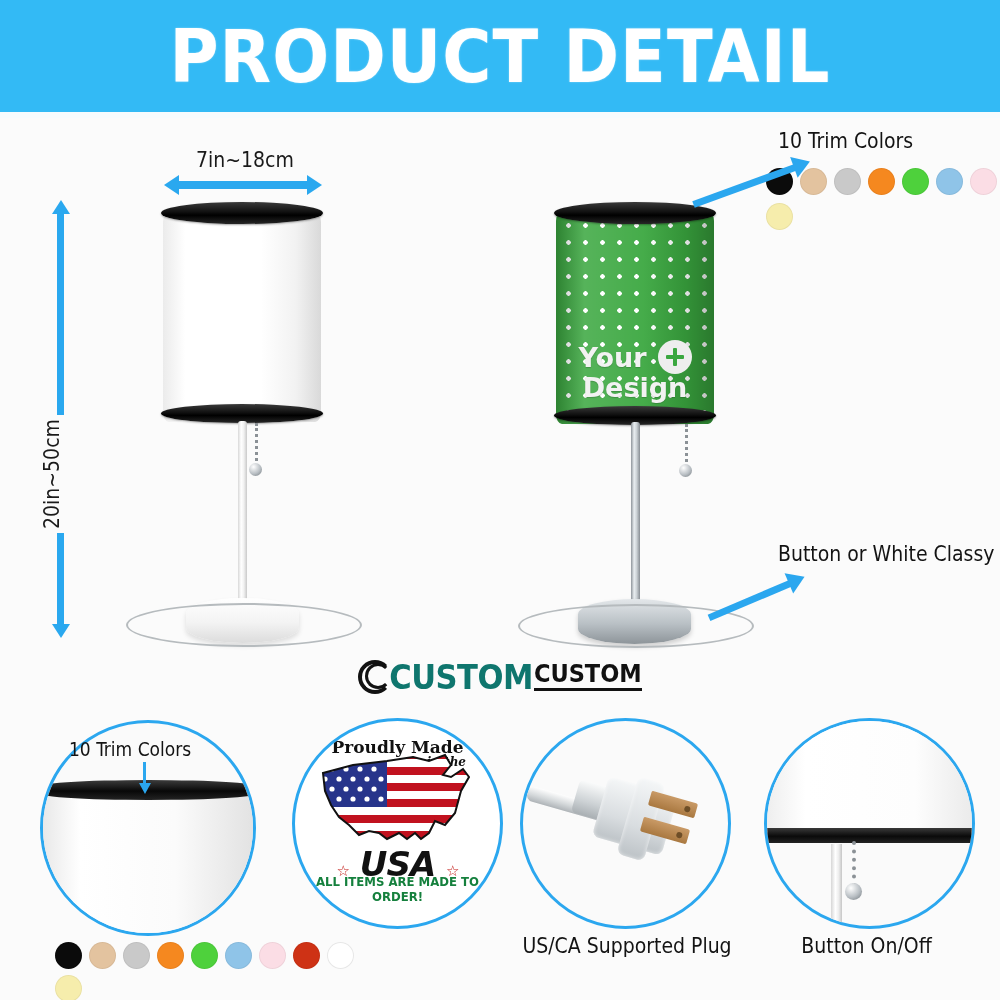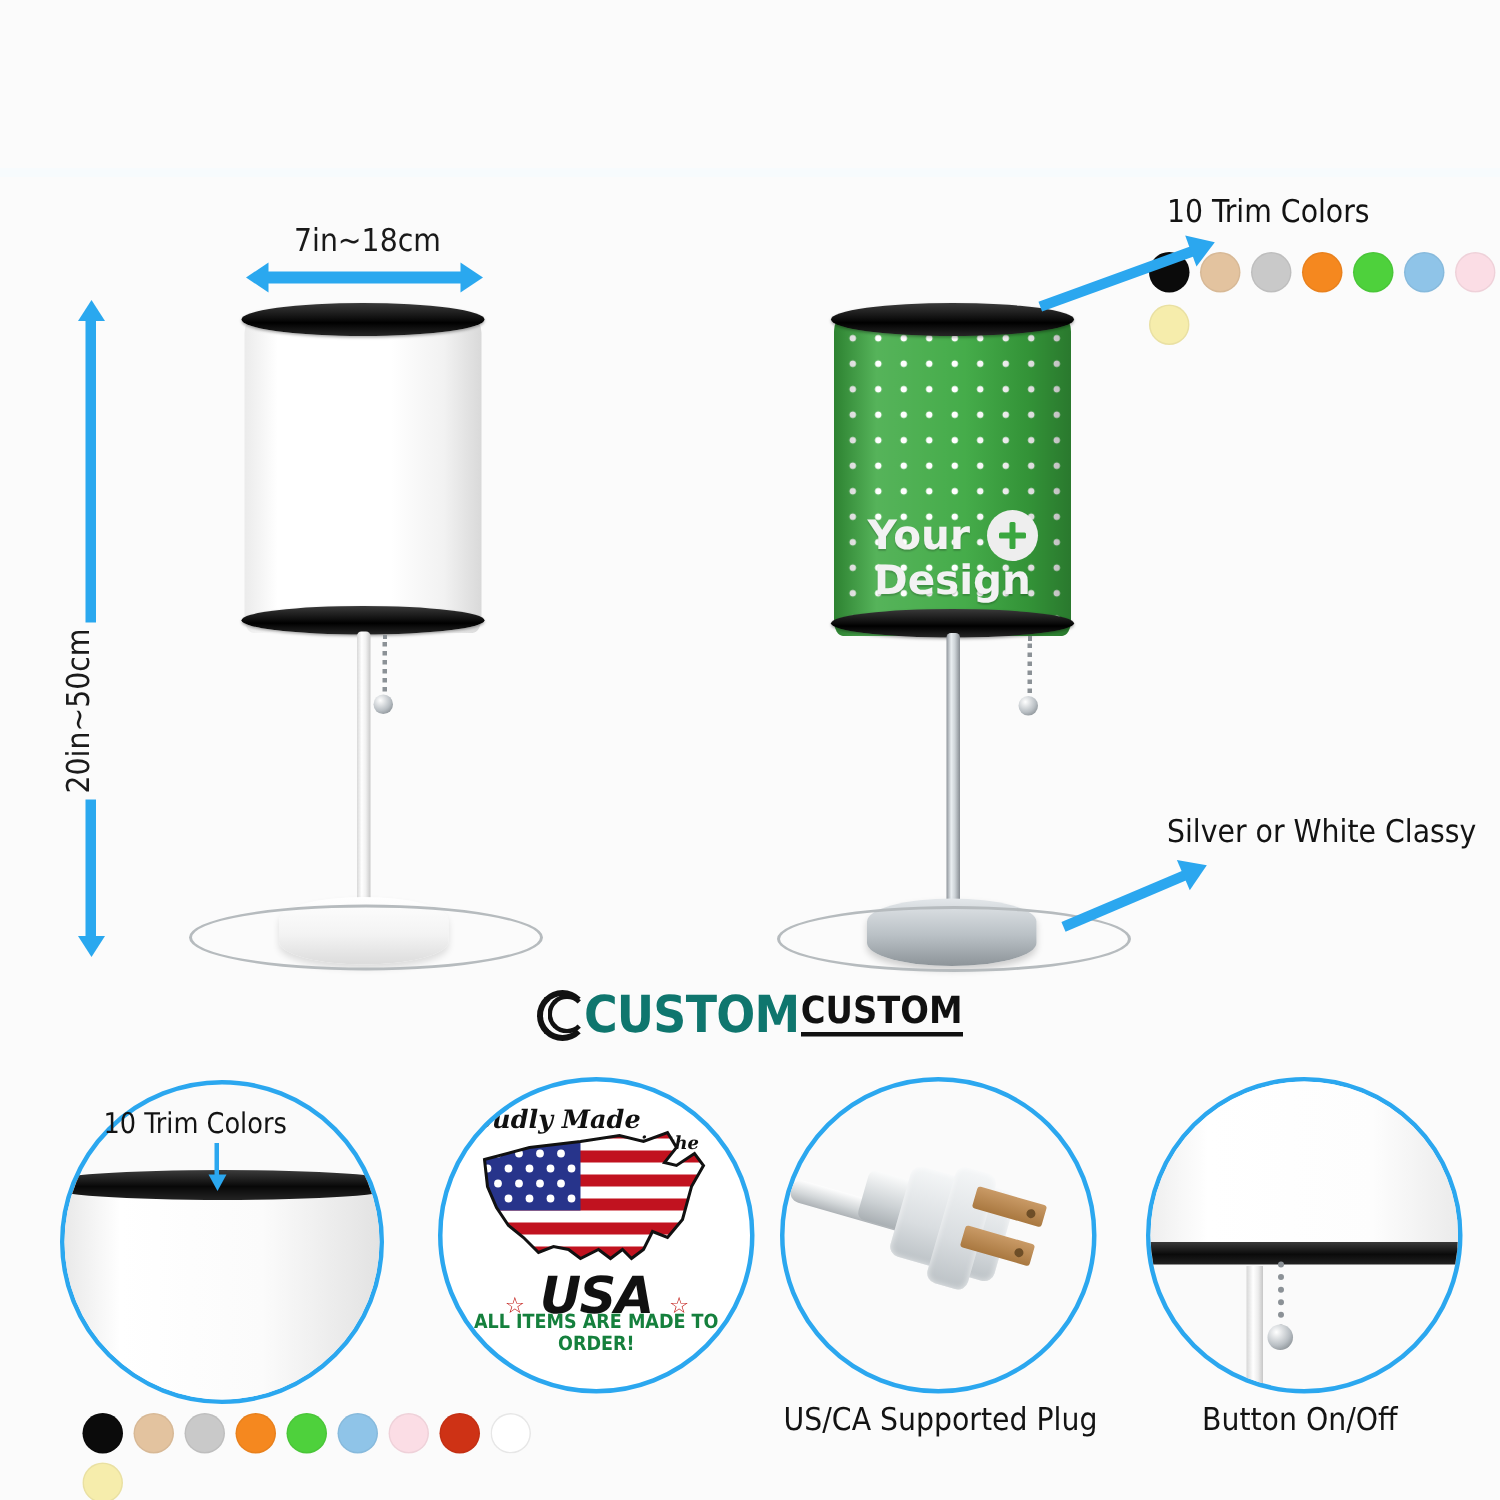--- a/index.html
+++ b/index.html
@@ -196,22 +196,22 @@
   }
   .feature-caption{
     position:absolute;text-align:center;color:#131313;
     font-family:"DejaVu Sans Condensed","Liberation Sans",sans-serif;
     font-size:21px;white-space:nowrap;
   }
 
   
   .usa-badge{position:absolute;left:0;top:0;width:100%;height:100%;}
   .usa-top{
-    position:absolute;left:0;top:16px;width:100%;text-align:left;
-    font-family:"DejaVu Serif","Liberation Serif",serif;font-style:italic;font-weight:bold;
+    position:absolute;left:0;top:16px;width:100%;text-align:center;
+    font-family:"DejaVu Serif","Liberation Serif",serif;font-weight:bold;
     font-size:17px;color:#111;
   }
   .usa-inthe{
     position:absolute;right:34px;top:34px;
     font-family:"DejaVu Serif","Liberation Serif",serif;font-style:italic;font-weight:bold;
     font-size:12px;color:#111;
   }
   .usa-word{
     position:absolute;left:0;bottom:42px;width:100%;text-align:center;
     font-family:"DejaVu Sans","Liberation Sans",sans-serif;font-weight:bold;font-style:italic;
@@ -270,20 +270,23 @@
     position:absolute;left:-5%;top:27%;width:110%;height:20px;
     background:linear-gradient(#3c3c3c,#080808 55%,#232323);
     border-radius:50%/40%;
   }
 </style>
 </head>
 <body>
 
 <div class="page">
 
+  <div class="header">
+    <div class="header-title">PRODUCT DETAIL</div>
+  </div>
   <div class="header-underline"></div>
 
   <div class="stage">
 
     <div class="arrow-v" style="left:57px;top:95px;height:412px;"></div>
     <div class="dim-label vert" style="left:40px;top:415px;">20in~50cm</div>
 
     <div class="arrow-h" style="left:178px;top:63px;width:130px;"></div>
     <div class="dim-label" style="left:192px;top:30px;">7in~18cm</div>
 
@@ -336,21 +339,21 @@
       <span class="swatch" style="background:#8fc4e8;"></span>
       <span class="swatch" style="background:#fbdde5;"></span>
 
     </div>
     <div class="swatch-row" style="left:766px;top:85px;">
       <span class="swatch" style="background:#f6edac;"></span>
     </div>
 
     <div class="diag-arrow" style="left:795px;top:46px;width:108px;transform:rotate(160deg);"></div>
 
-    <div class="callout-text" style="left:778px;top:424px;">Silver or White Classy</div>
+    <div class="callout-text" style="left:778px;top:424px;">Button or White Classy</div>
     <div class="diag-arrow" style="left:790px;top:462px;width:88px;transform:rotate(157deg);"></div>
   </div>
 
   <div class="brand">
     <div class="brand-inner">
       <span class="brand-c"></span>
       <span class="brand-main">CUSTOM</span>
       <span class="brand-sub">CUSTOM</span>
     </div>
   </div>

